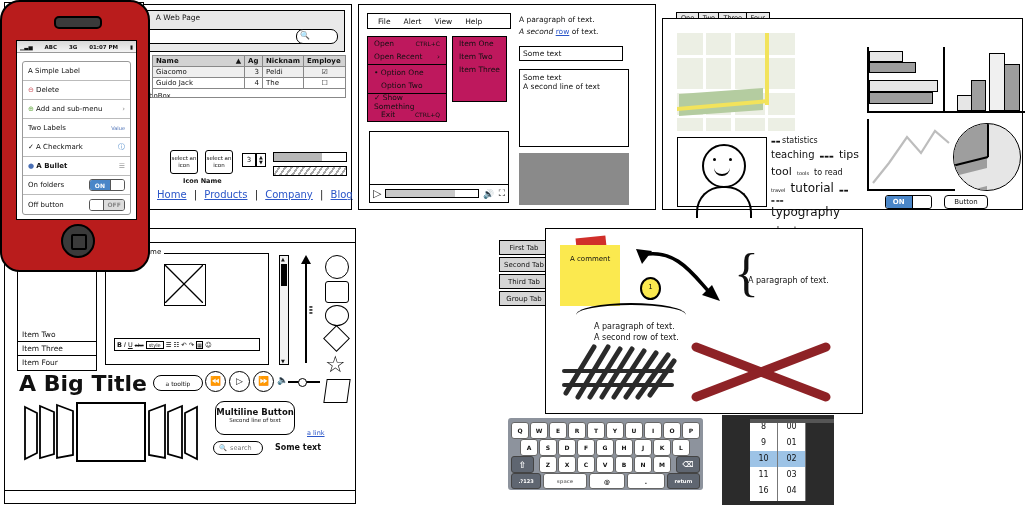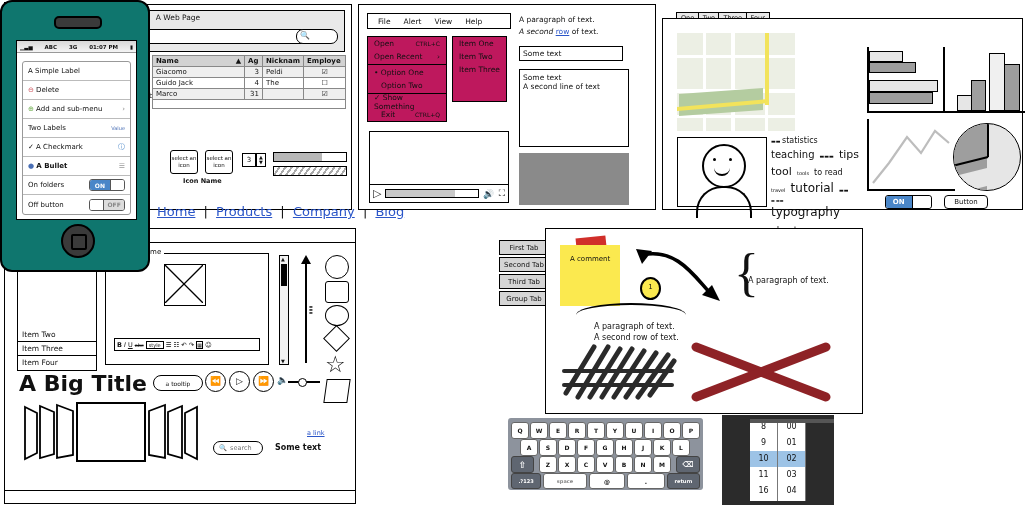--- a/index.html
+++ b/index.html
@@ -61,22 +61,22 @@
   .trow{display:flex;align-items:center;gap:4px;height:13.3px;padding-left:4px;}
   .ticon{width:9px;height:8px;flex:none;position:relative;}
 
   
   #pF{left:545px;top:228px;width:318px;height:186px;}
   .sticky{position:absolute;background:#fbe94f;}
   .stickytape{position:absolute;background:#d12f2a;transform:rotate(-6deg);}
 
   
   #pG{left:866px;top:232px;width:150px;height:272px;border:none;}
-  .phone{position:absolute;left:0;top:0;width:150px;height:272px;background:#0f766e;
-         border:2px solid #000;border-radius:12px;box-sizing:border-box;}
+  .phone{position:absolute;left:0;top:0;width:150px;height:272px;background:#b91c1c;
+         border:2px solid #000;border-radius:20px;box-sizing:border-box;}
   .screen{position:absolute;left:14px;top:38px;width:121px;height:180px;background:#fff;border:1.5px solid #000;box-sizing:border-box;}
   .statusbar{height:11px;background:linear-gradient(#d8d8d8,#f4f4f4);border-bottom:1px solid #999;
              display:flex;align-items:center;justify-content:space-between;padding:0 3px;font-size:5.5px;font-weight:bold;}
   .mrow{height:19px;border-bottom:1px solid #bbb;display:flex;align-items:center;
         padding:0 5px;font-size:7px;justify-content:space-between;box-sizing:border-box;}
   .toggle{width:36px;height:12px;border:1px solid #555;border-radius:3px;display:flex;
           font-size:6px;font-weight:bold;overflow:hidden;box-sizing:border-box;}
 
   
   #kbd{position:absolute;left:508px;top:418px;width:195px;height:72px;background:#8d939d;border-radius:3px;}
@@ -168,26 +168,20 @@
       <td style="text-align:right;">3</td>
       <td>Peldi</td>
       <td style="text-align:center;">☑</td>
     </tr>
     <tr>
       <td>Guido Jack</td>
       <td style="text-align:right;">4</td>
       <td>The</td>
       <td style="text-align:center;">☐</td>
     </tr>
-    <tr class="alt">
-      <td>Marco</td>
-      <td style="text-align:right;">31</td>
-      <td></td>
-      <td style="text-align:center;">☑</td>
-    </tr>
     <tr>
           <td colspan="4" style="height:9px;"></td>
         </tr>
   </tbody>
     </table>
 
   <div class="box ctr" style="left:165px;top:145px;width:28px;height:24px;border-radius:3px;font-size:5.5px;text-align:center;line-height:7px;">
     <span>select an icon</span>
   </div>
   <div class="box ctr" style="left:200px;top:145px;width:28px;height:24px;border-radius:3px;font-size:5.5px;text-align:center;line-height:7px;">
@@ -211,21 +205,21 @@
 
   <div class="lbl" style="left:14px;top:189px;font-size:7px;">
     <span class="link">Home</span>
     <span>&gt;</span>
     <span class="link">Products</span>
     <span>&gt;</span>
     <span class="link">Xyz</span>
     <span>&gt;</span>
     <span style="font-weight:bold;">Features</span>
   </div>
-  <div class="lbl" style="left:152px;top:199px;font-size:13px;">
+  <div class="lbl" style="left:152px;top:184px;font-size:10px;">
     <span class="link">Home</span>
     <span style="margin:0 4px;">|</span>
     <span class="link">Products</span>
     <span style="margin:0 4px;">|</span>
     <span class="link">Company</span>
     <span style="margin:0 4px;">|</span>
     <span class="link">Blog</span>
   </div>
 </div>
 
@@ -454,20 +448,24 @@
       <polygon points="2,6 14,12 14,52 2,58" fill="#fff" stroke="#000" stroke-width="1.8"></polygon>
       <polygon points="17,5 31,11 31,53 17,57" fill="#fff" stroke="#000" stroke-width="1.8"></polygon>
       <polygon points="34,4 50,10 50,54 34,57" fill="#fff" stroke="#000" stroke-width="1.8"></polygon>
       <polygon points="54,2 122,2 122,60 54,60" fill="#fff" stroke="#000" stroke-width="2"></polygon>
       <polygon points="126,10 142,4 142,57 126,54" fill="#fff" stroke="#000" stroke-width="1.8"></polygon>
       <polygon points="145,11 159,5 159,57 145,53" fill="#fff" stroke="#000" stroke-width="1.8"></polygon>
       <polygon points="162,12 174,6 174,58 162,52" fill="#fff" stroke="#000" stroke-width="1.8"></polygon>
     </svg>
   </div>
 
+  <div style="position:absolute;left:210px;top:172px;width:78px;height:32px;border:1.5px solid #000;border-radius:9px;text-align:center;background:#fff;">
+    <div style="font-size:8.5px;font-weight:bold;margin-top:5px;">Multiline Button</div>
+    <div style="font-size:5.5px;">Second line of text</div>
+  </div>
   <div class="lbl link" style="left:302px;top:200px;font-size:6.5px;">a link</div>
   <div style="position:absolute;left:208px;top:212px;width:50px;height:14px;border:1.5px solid #000;border-radius:8px;font-size:6.5px;display:flex;align-items:center;gap:3px;padding-left:5px;color:#777;box-sizing:border-box;">
     <span>🔍</span>
     <span>search</span>
   </div>
   <div class="lbl" style="left:270px;top:214px;font-size:8px;font-weight:bold;">Some text</div>
 
   <div style="position:absolute;left:0;right:0;bottom:0;height:12px;border-top:1.5px solid #000;"></div>
 </div>
 

